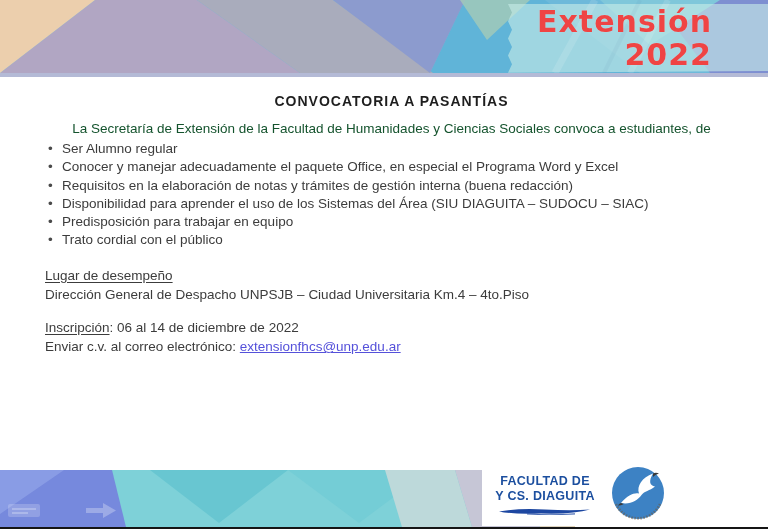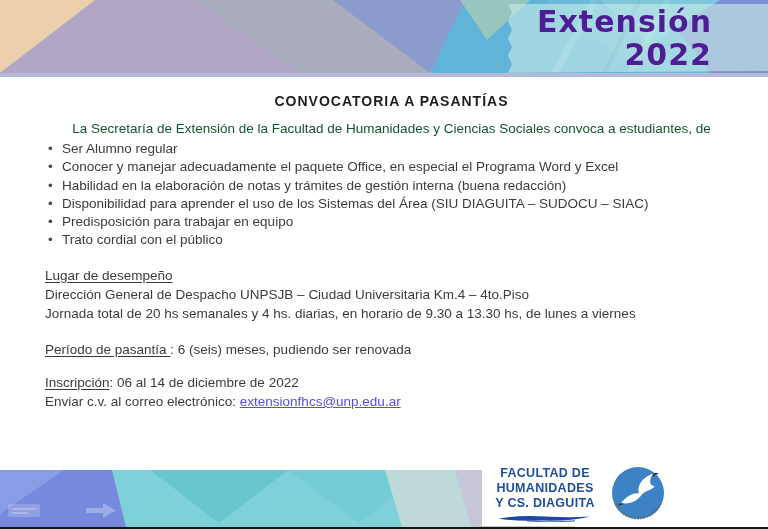--- a/index.html
+++ b/index.html
@@ -7,21 +7,21 @@
     position:relative; width:768px; height:529px; background:#ffffff;
     font-family:"Liberation Sans", sans-serif; overflow:hidden;
     color:#3c3c3c;
   }
   
   .header { position:relative; height:77px; }
   .header-svg { display:block; width:768px; height:73px; }
   .header-strip { height:4px; background:#b4bad6; }
   .ext-label {
     position:absolute; top:5px; right:56px; text-align:right;
-    color:#4c1d95; font-weight:bold; font-family:"DejaVu Sans", sans-serif;
+    color:#ef4444; font-weight:bold; font-family:"DejaVu Sans", sans-serif;
     font-size:30px; line-height:33px; letter-spacing:1px;
     text-shadow:0 0 1px rgba(255,255,255,.4);
   }
   
   .main { padding:14px 30px 0 45px; font-size:13.5px; }
   .doc-title {
     text-align:center; font-weight:bold; color:#1e1e1e;
     font-size:14px; letter-spacing:1px; margin:2px 0 0 0;
   }
   .intro { margin-top:10px; text-align:center; line-height:19px; color:#14532d; }
@@ -83,33 +83,29 @@
   <div class="main">
     <div class="doc-title">CONVOCATORIA A PASANTÍAS</div>
 
     <div class="intro">
       <div>La  Secretaría de Extensión de la Facultad de Humanidades y Ciencias Sociales convoca a estudiantes, de</div>
     </div>
 
     <ul class="req">
       <li><span>Ser Alumno regular</span></li>
       <li><span>Conocer y manejar adecuadamente  el paquete Office, en especial el Programa Word y Excel</span></li>
-      <li><span>Habilidad en la elaboración de notas y trámites de gestión interna (buena redacción)</span></li>
+      <li><span>Requisitos en la elaboración de notas y trámites de gestión interna (buena redacción)</span></li>
       <li><span>Disponibilidad para aprender el uso de los Sistemas del Área (SIU DIAGUITA – SUDOCU – SIAC)</span></li>
       <li><span>Predisposición para trabajar en equipo</span></li>
       <li><span>Trato cordial con el público</span></li>
     </ul>
 
     <div class="lugar-heading uhead">Lugar de desempeño</div>
     <div class="body-line">Dirección General de Despacho UNPSJB – Ciudad Universitaria Km.4 – 4to.Piso</div>
-    <div class="body-line">Jornada total de 20 hs semanales y 4 hs. diarias, en horario de 9.30 a 13.30 hs, de lunes a viernes</div>
 
-    <div class="periodo-line">
-      <span class="uhead">Período de pasantía </span><span>: 6 (seis) meses, pudiendo  ser renovada</span>
-    </div>
 
     <div class="inscripcion-line">
       <span class="uhead">Inscripción</span><span>:  06 al 14 de diciembre de 2022</span>
     </div>
 
     <div class="contact-line">
       <span>Enviar  c.v.  al  correo electrónico: </span><a class="email">extensionfhcs@unp.edu.ar</a>
     </div>
   </div>
 
@@ -128,21 +124,20 @@
         <rect x="8" y="34" width="32" height="13" rx="2" fill="#ffffff" opacity="0.20"></rect>
         <rect x="12" y="38" width="24" height="2" fill="#ffffff" opacity="0.25"></rect>
         <rect x="12" y="42" width="16" height="2" fill="#ffffff" opacity="0.25"></rect>
       </g>
       <polygon points="86,38 103,38 103,33 116,40.5 103,48 103,43 86,43" fill="#ffffff" opacity="0.28"></polygon>
     </svg>
 
     <div class="faculty">
       <div class="faculty-text">
         <div class="faculty-name">FACULTAD DE</div>
-        <div class="faculty-name">HUMANIDADES</div>
         <div class="faculty-name">Y CS. DIAGUITA</div>
         <svg class="brush" width="96" height="8" viewBox="0 0 96 8">
           <path d="M2 4.5 Q22 1 48 2.5 Q74 4 93 2.5 Q76 7.5 44 6.5 Q16 7.5 2 4.5 Z" fill="#1d47a1"></path>
           <path d="M30 6.5 Q55 8 78 6.2 L78 7.4 Q52 8.6 30 7.4 Z" fill="#1d47a1" opacity="0.8"></path>
         </svg>
       </div>
       <div class="logo-wrap">
         <svg width="60" height="60" viewBox="0 0 60 60">
           <circle cx="30" cy="29" r="26" fill="#3d82c4"></circle>
           <path d="M8 40 A24 24 0 0 0 52 40" stroke="#6d5a42" stroke-width="2.6" fill="none" opacity="0.55" stroke-dasharray="1.6 1.4"></path>

